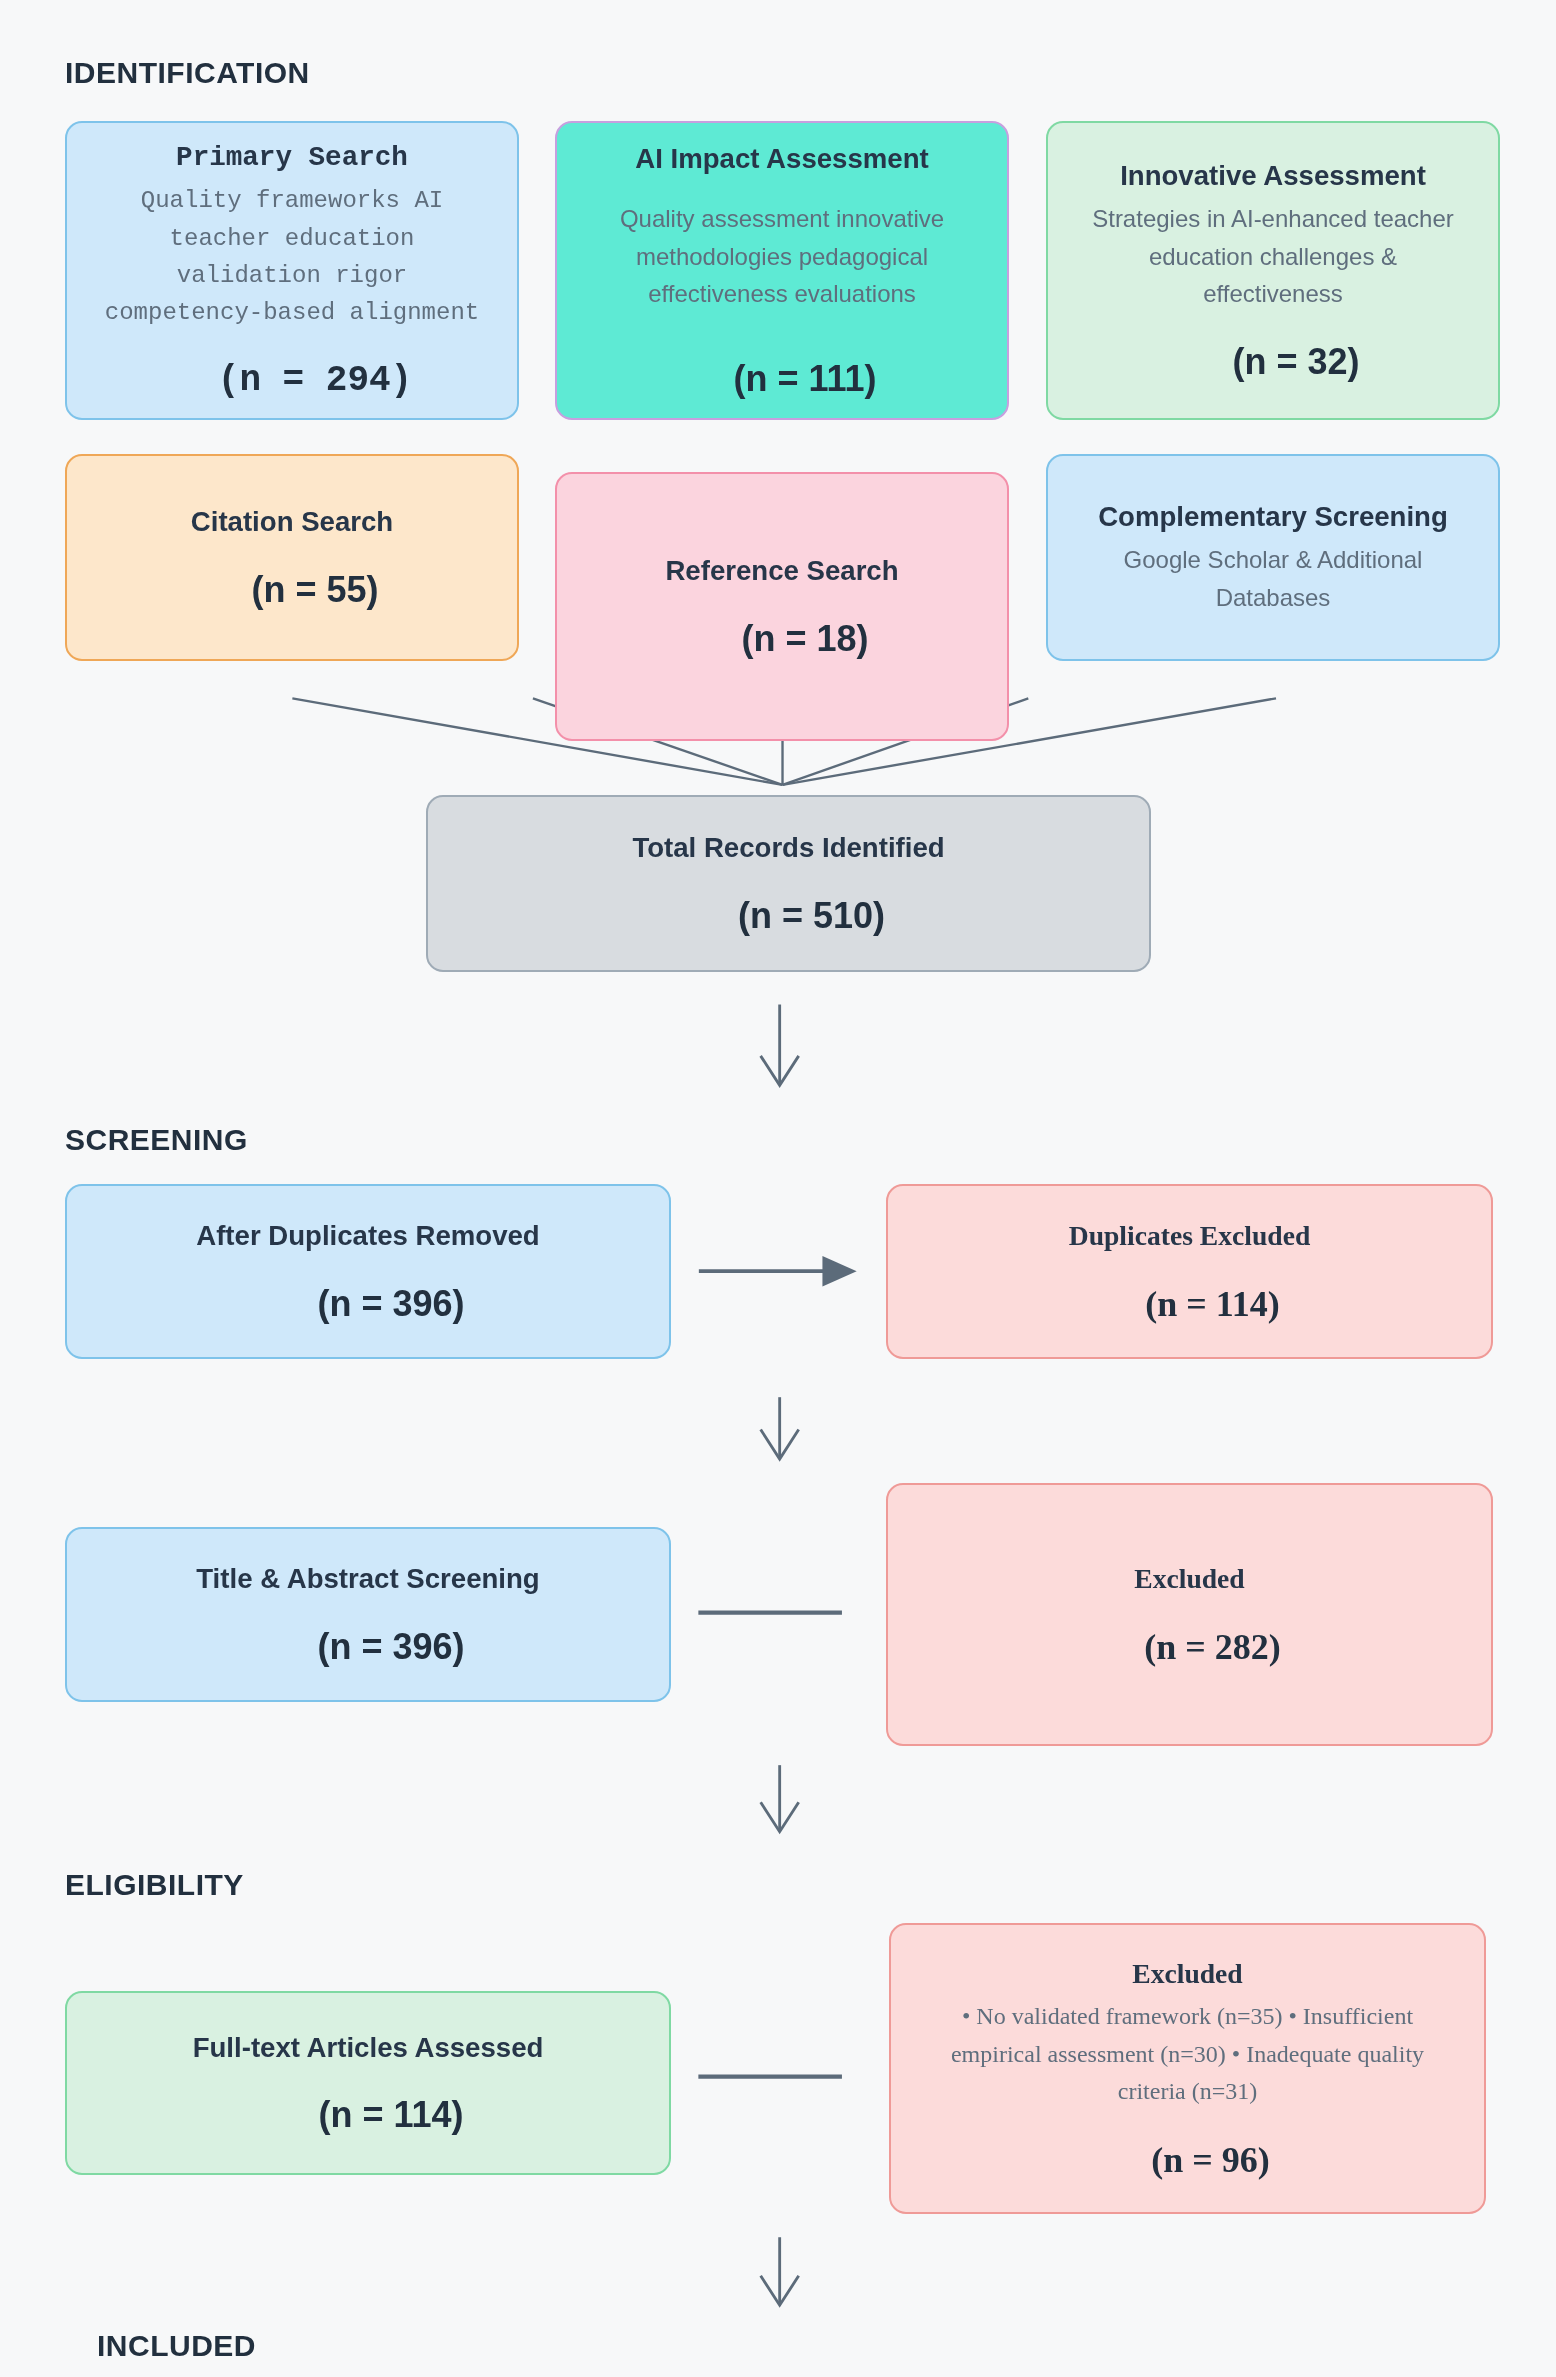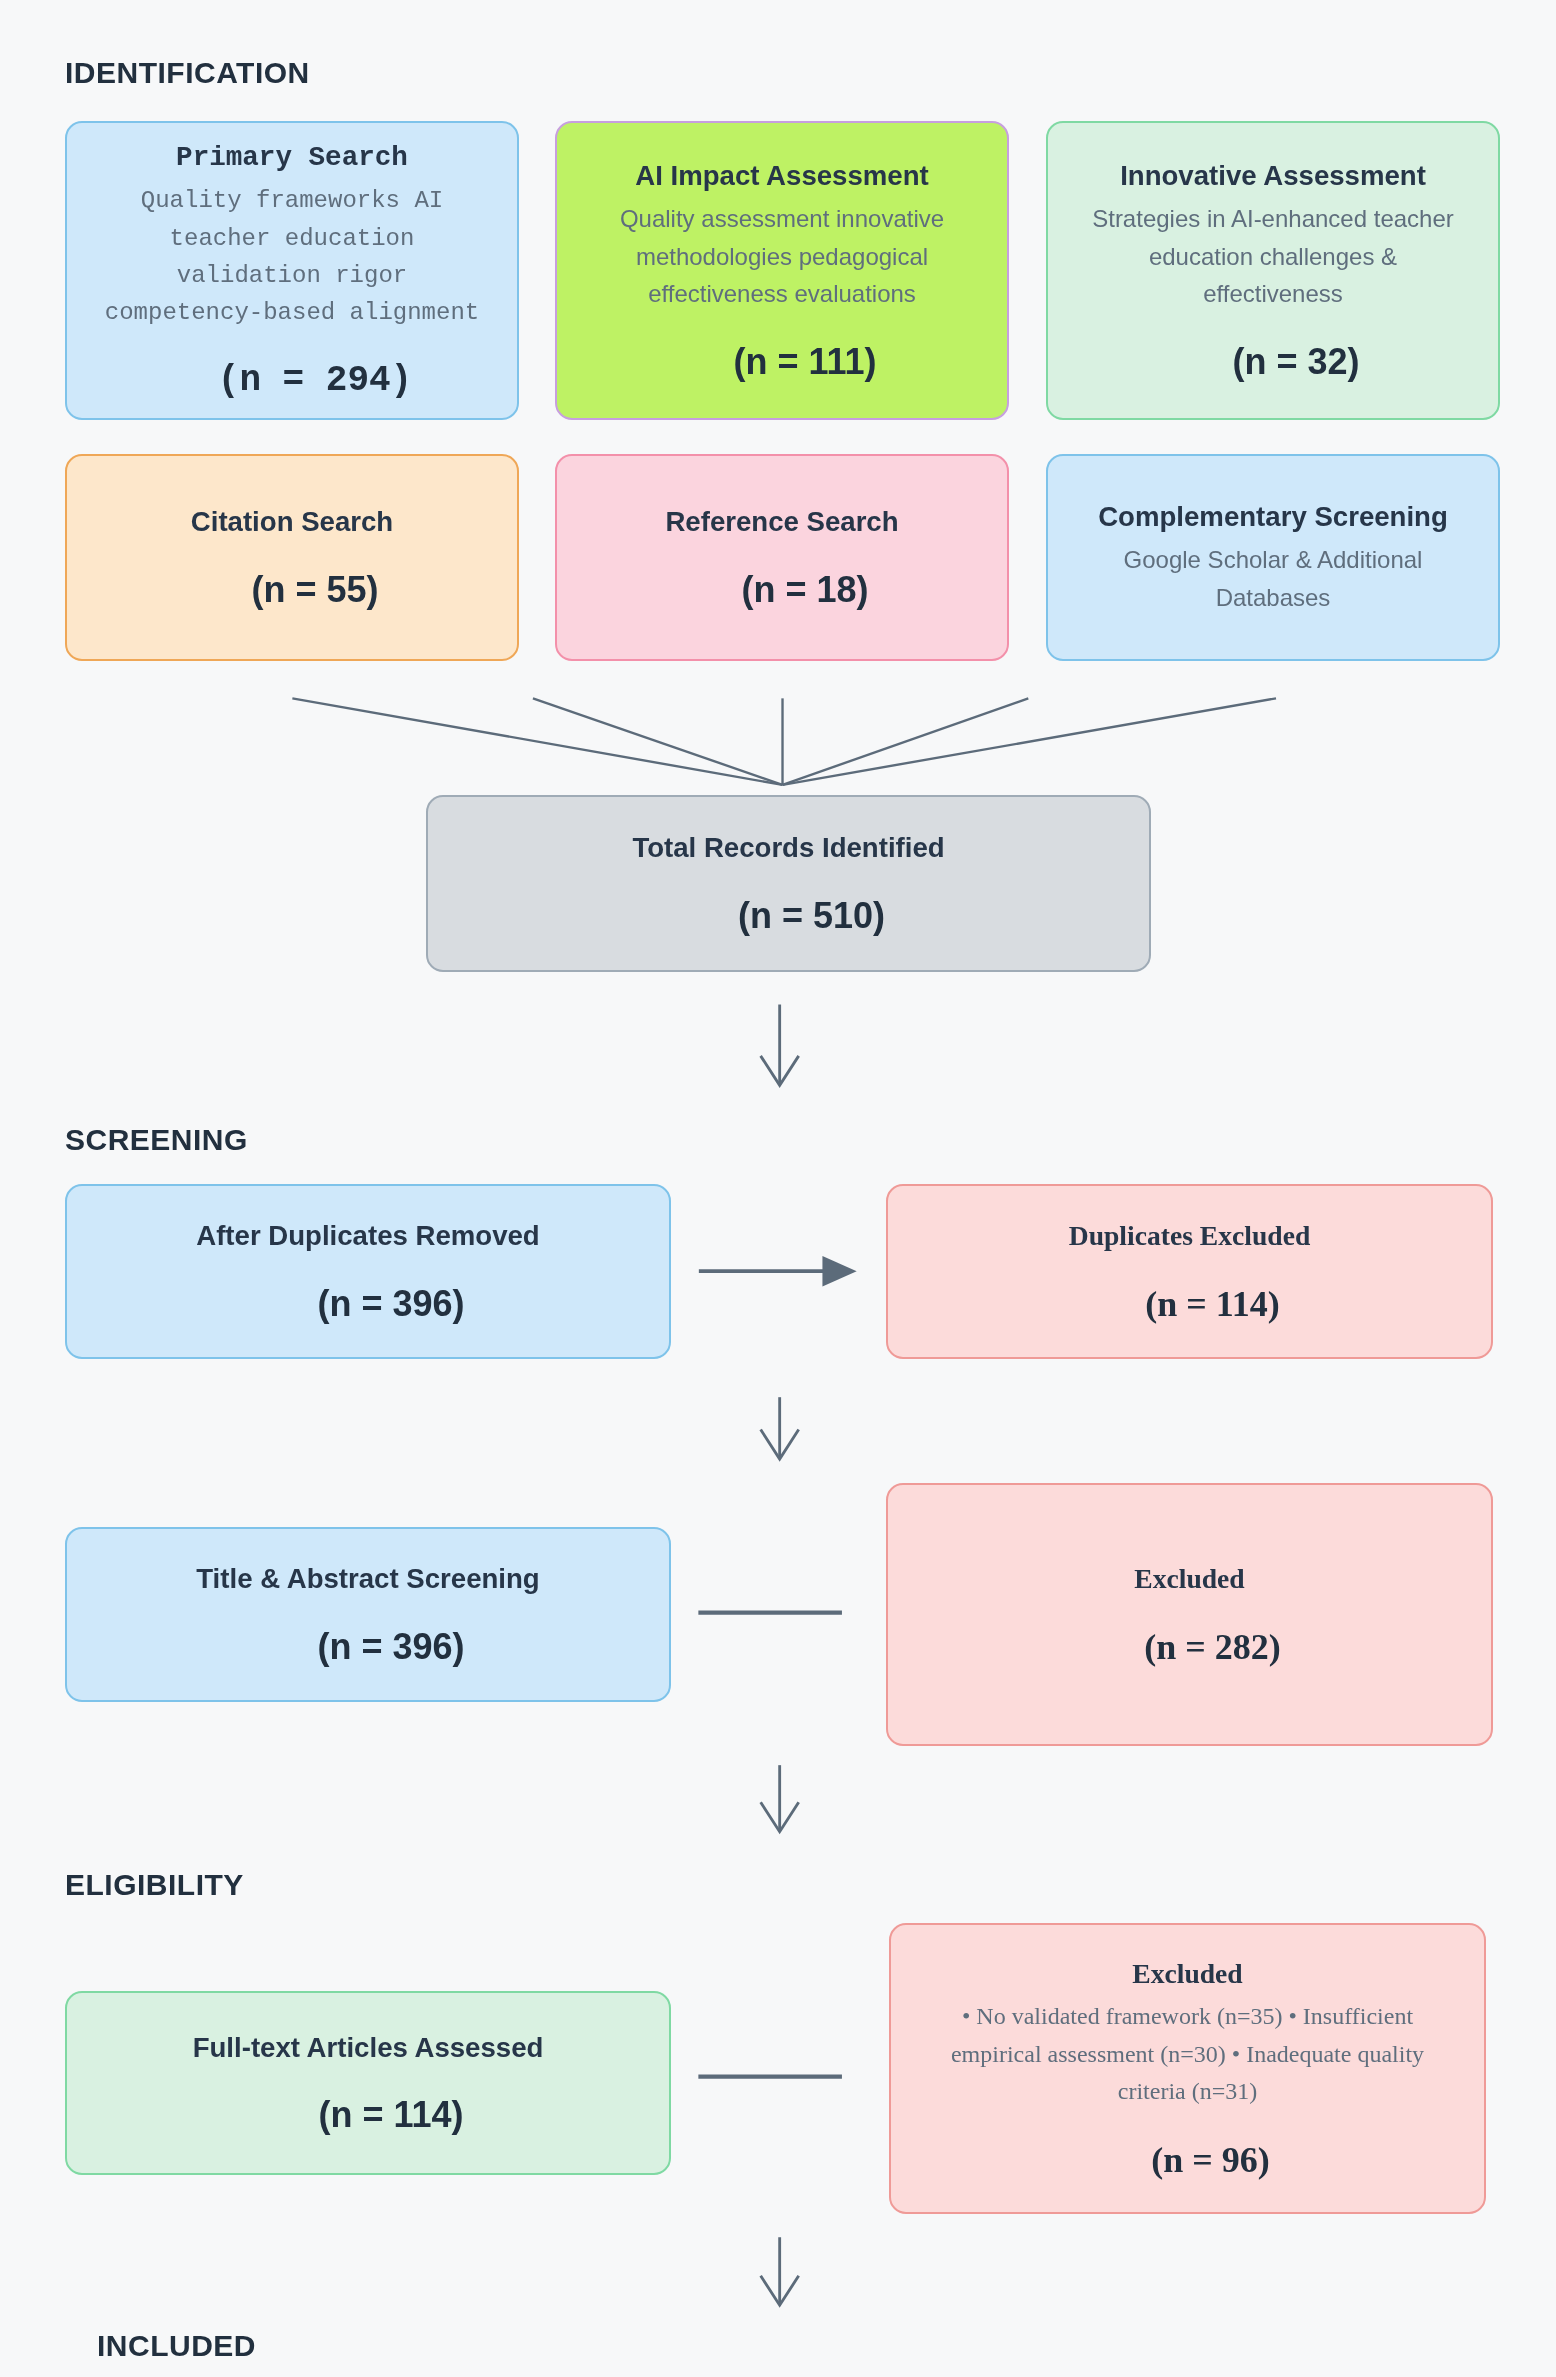--- a/index.html
+++ b/index.html
@@ -20,21 +20,21 @@
     border-radius:17px;
     border:2.4px solid transparent;
     display:flex;flex-direction:column;justify-content:center;align-items:center;
     text-align:center;
     padding:0 33px;
   }
   .box-title{font-size:27.6px;font-weight:700;color:#273649;line-height:1.3;}
   .box-body{font-size:24px;font-weight:400;color:#5f6e7d;line-height:1.56;margin-top:6.7px;}
   .box-n{font-size:36px;font-weight:700;color:#22303f;margin-top:28.5px;margin-left:46px;}
   .c-blue  {background:#cfe8fa;border-color:#7ec3ea;}
-  .c-purple{background:#bef264;border-color:#c79fdf;}
+  .c-purple{background:#5eead4;border-color:#c79fdf;gap:17px;}
   .c-green {background:#d9f1e1;border-color:#7fd9a3;}
   .c-orange{background:#fde7cb;border-color:#efa757;}
   .c-pink  {background:#fbd4de;border-color:#f390aa;}
   .c-red   {background:#fcdbda;border-color:#ef9a97;font-family:Liberation Serif, serif;}
   .c-gray  {background:#d8dce0;border-color:#9fabb6;}
   .connectors{
     position:absolute;left:0;top:0;width:1556px;height:2686px;
     pointer-events:none;
   }
 </style>
@@ -103,21 +103,21 @@
     <div class="box-title">Innovative Assessment</div>
     <div class="box-body">Strategies in AI-enhanced teacher education challenges &amp; effectiveness</div>
     <div class="box-n">(n = 32)</div>
   </div>
 
   <div class="box c-orange" style="left:65px;top:454px;width:454px;height:207px;">
     <div class="box-title">Citation Search</div>
     <div class="box-n">(n = 55)</div>
   </div>
 
-  <div class="box c-pink" style="left:555px;top:454px;width:454px;height:207px;">
+  <div class="box c-pink" style="left:555px;top:472px;width:454px;height:269px;">
     <div class="box-title">Reference Search</div>
     <div class="box-n">(n = 18)</div>
   </div>
 
   <div class="box c-blue" style="left:1046px;top:454px;width:454px;height:207px;">
     <div class="box-title">Complementary Screening</div>
     <div class="box-body">Google Scholar &amp; Additional Databases</div>
   </div>
 
   <div class="box c-gray" style="left:426px;top:795px;width:725px;height:177px;">

